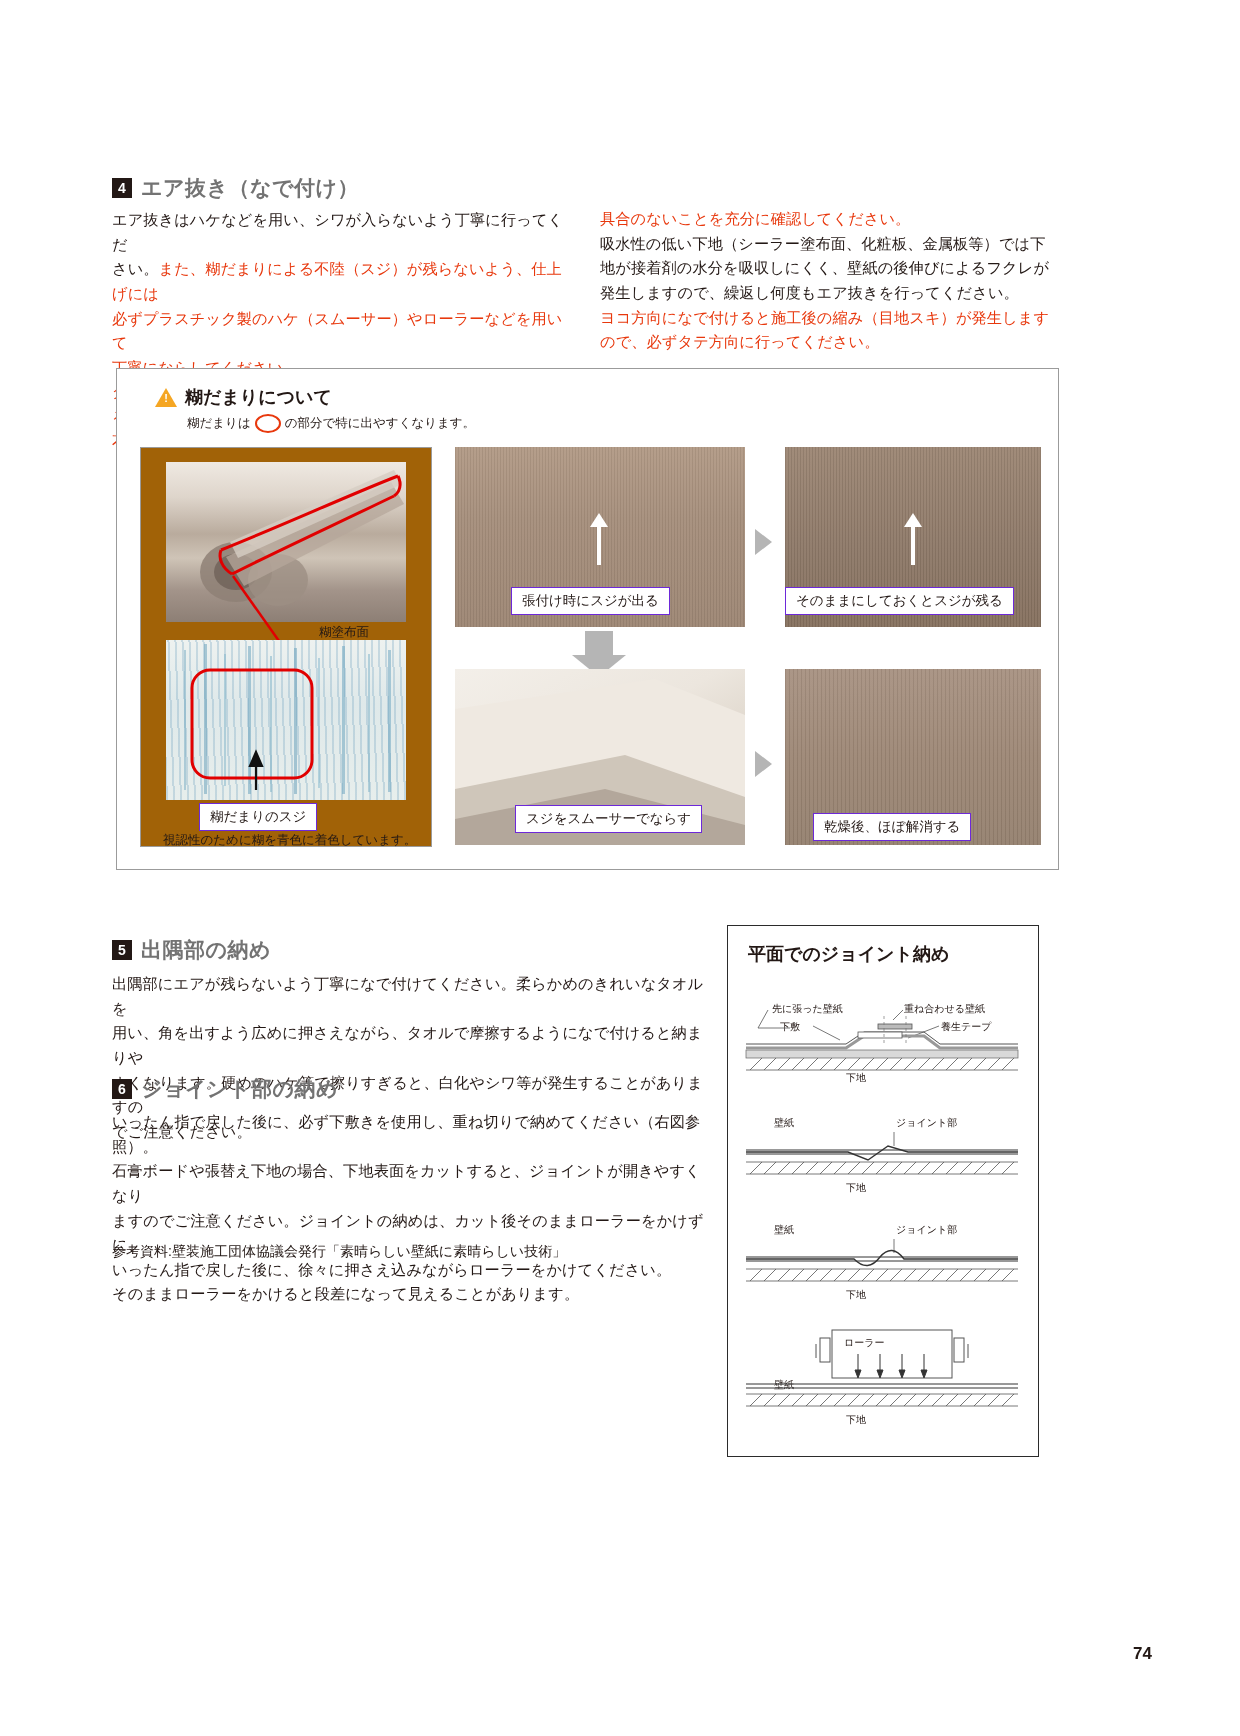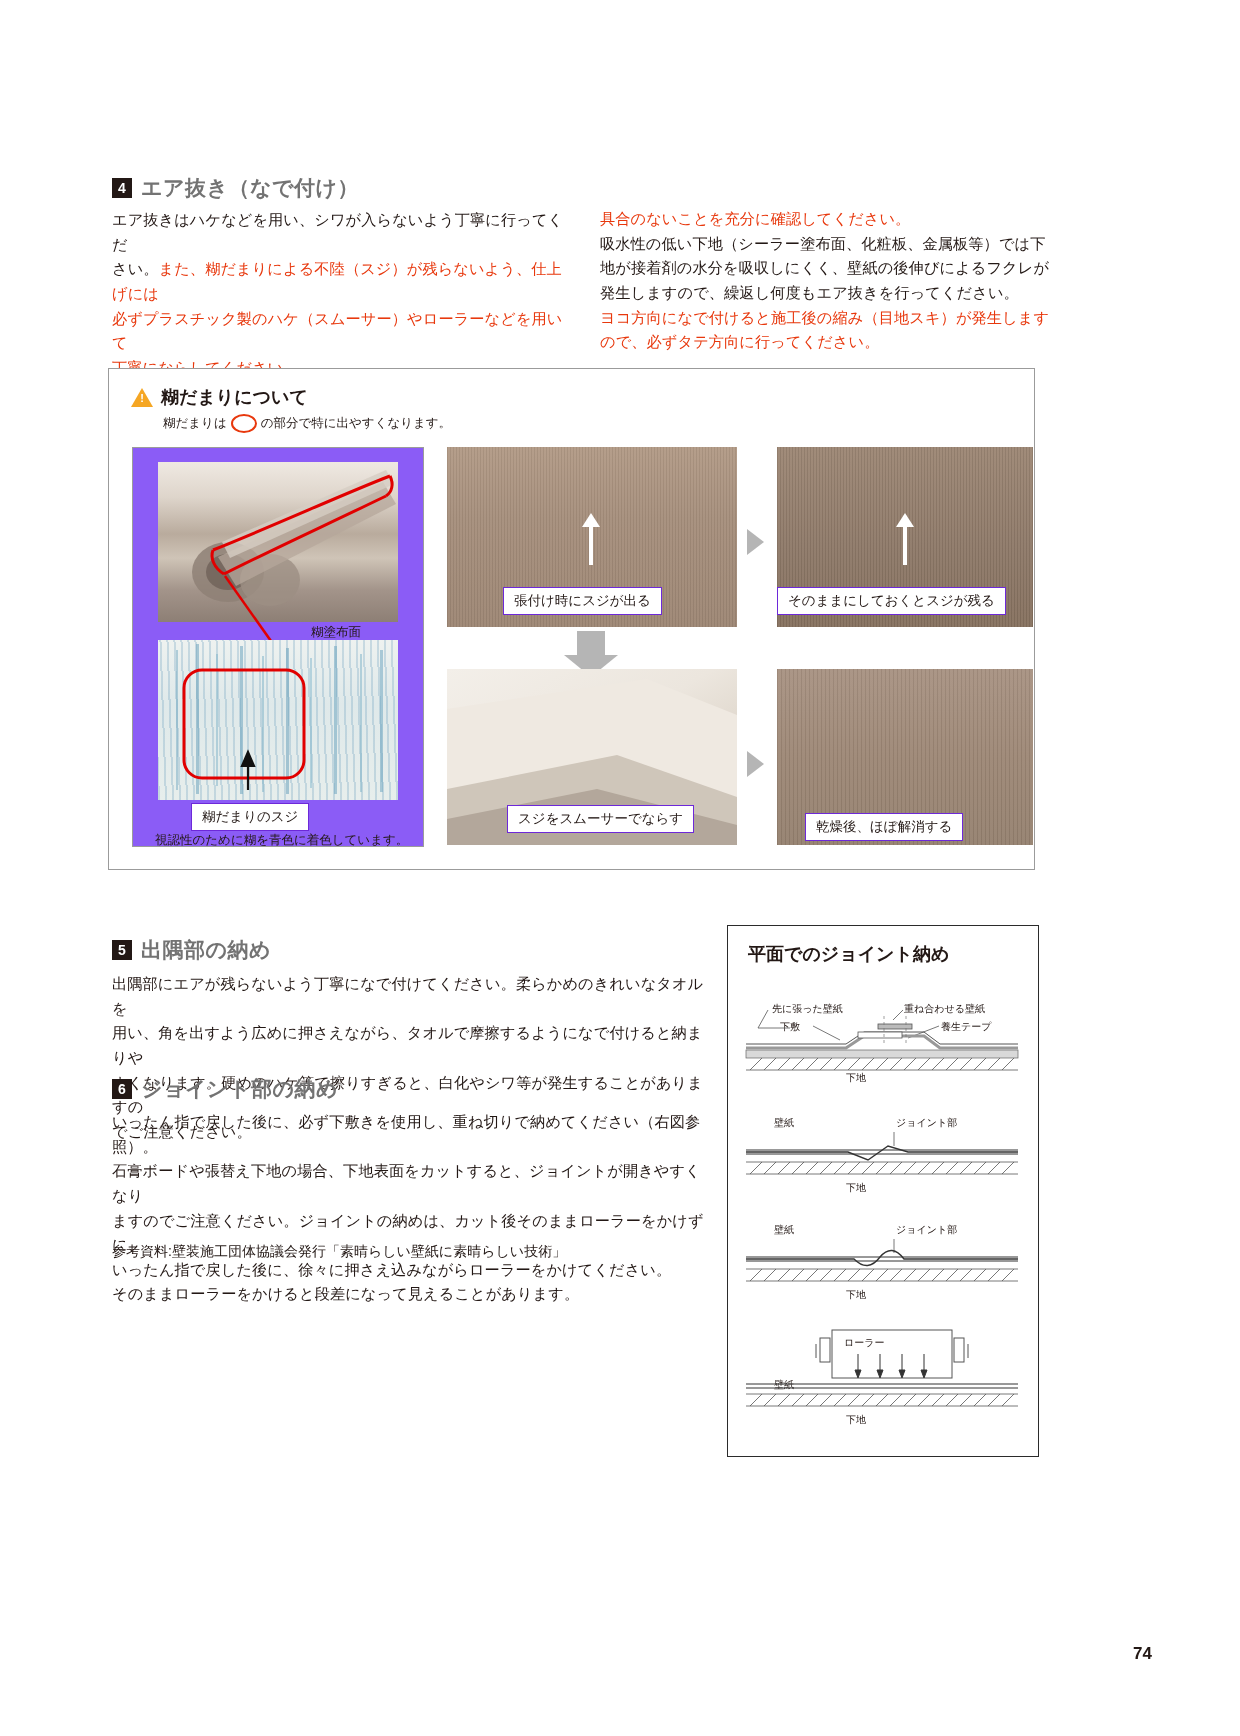--- a/index.html
+++ b/index.html
@@ -29,41 +29,41 @@
   .body-txt{font-size:15.2px;line-height:1.62;letter-spacing:.1px;}
   .body-txt .red{color:#e8380d;}
   .body-txt .blk{color:#231815;}
 
   
   #col-left{position:absolute;left:112px;top:170px;width:455px;}
   #col-right{position:absolute;left:600px;top:207px;width:455px;}
 
   
   #fig-box{
-    position:absolute;left:108px;top:368px;width:925px;height:500px;
-    border:1px solid #9b9b9b;background:#ffffff;
+    position:absolute;left:116px;top:368px;width:925px;height:500px;
+    border:1px solid #9b9b9b;background:#ffffff;padding-left:16px;
   }
   .warn-row{display:flex;align-items:center;gap:8px;margin:16px 0 0 22px;}
   .warn-tri{
     width:0;height:0;border-left:11px solid transparent;border-right:11px solid transparent;
     border-bottom:19px solid #f5a623;position:relative;
   }
   .warn-tri:after{
     content:"!";position:absolute;left:-3px;top:5px;width:6px;
     font-size:11px;font-weight:bold;color:#fff;text-align:center;line-height:1;
   }
   .warn-title{font-size:18px;font-weight:bold;}
   .warn-sub{font-size:12.5px;margin:5px 0 0 54px;display:flex;align-items:center;gap:2px;}
   .oval{
     display:inline-block;width:22px;height:15px;border:2px solid #e8380d;border-radius:50%;
     vertical-align:middle;margin:0 2px;
   }
   .left-panel{
     position:absolute;left:23px;top:78px;width:290px;height:398px;
-    border:1px solid #9b9b9b;background:#8b5cf6;
+    border:1px solid #9b9b9b;background:#a16207;
   }
   .ph{position:absolute;overflow:hidden;}
   .cap{
     position:absolute;background:#ffffff;border:1px solid #6d28d9;
     font-size:13.5px;padding:4px 10px;white-space:nowrap;
   }
   .cap-note{position:absolute;font-size:12.5px;}
 
   
   .tex-wood{

